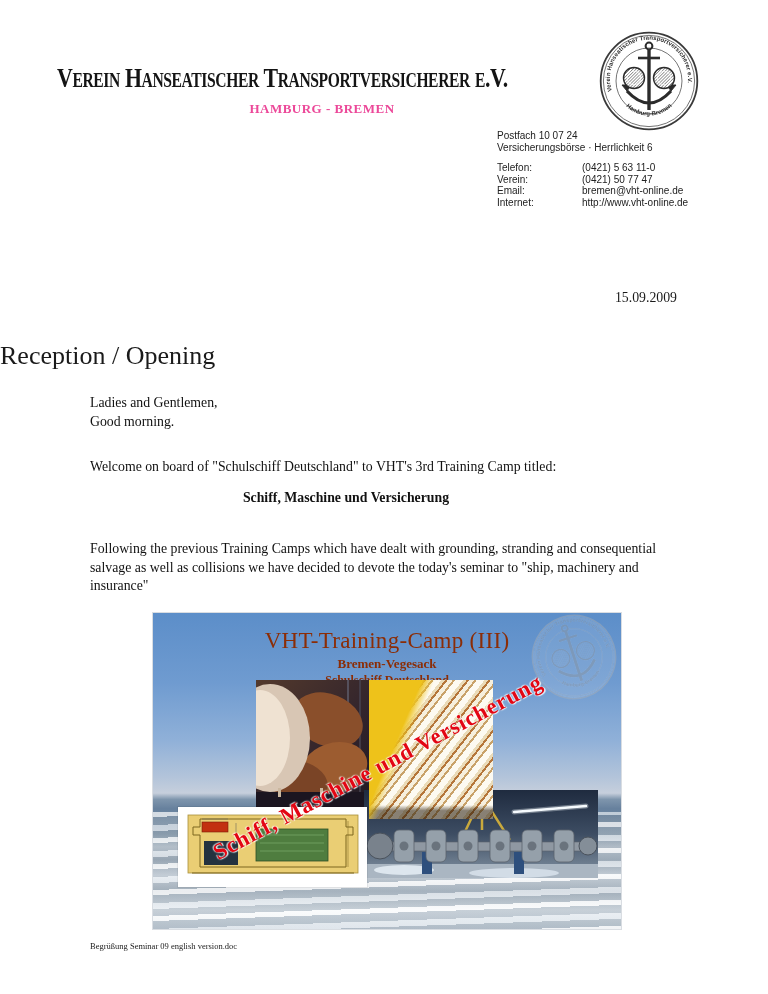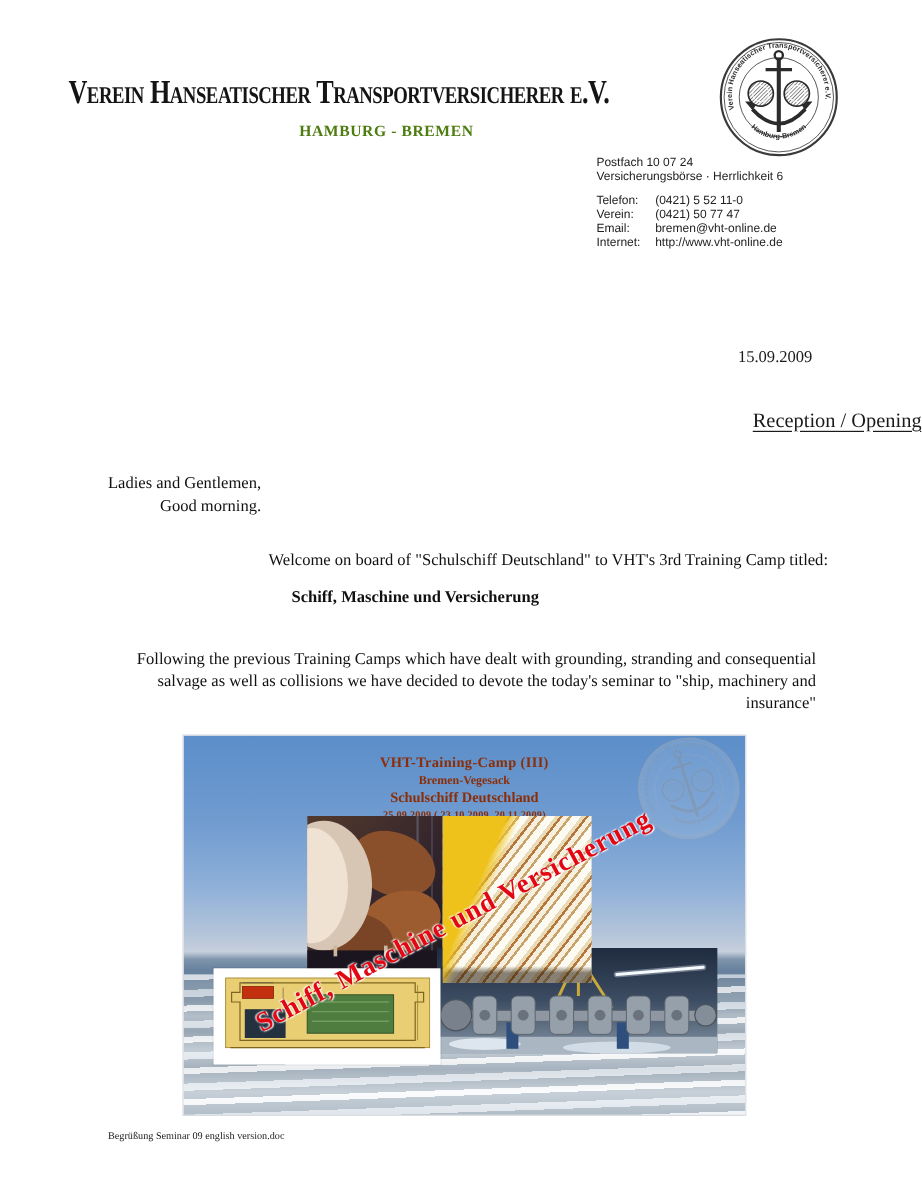--- a/index.html
+++ b/index.html
@@ -10,39 +10,39 @@
     font-family:"Liberation Serif", serif; color:#1a1a1a;
   }
   
   .org-name {
     position:absolute; left:57px; top:62px; white-space:nowrap;
     font-variant:small-caps; font-weight:700; font-size:28px; letter-spacing:-0.5px;
     transform:scaleX(.78); transform-origin:0 0; color:#141414;
   }
   .org-sub {
     position:absolute; left:322px; top:101px; transform:translateX(-50%);
-    font-weight:700; font-size:13px; letter-spacing:.5px; color:#4d7c0f; white-space:nowrap;
+    font-weight:700; font-size:13px; letter-spacing:.5px; color:#ec4899; white-space:nowrap;
   }
   .seal { position:absolute; left:599px; top:31px; width:100px; height:100px; }
   .addr {
     position:absolute; left:497px; top:130px; width:220px;
     font-family:"Liberation Sans", sans-serif; color:#222;
   }
   .addr .small { font-size:10px; line-height:12px; }
   .addr .big   { font-size:13.5px; line-height:15px; margin-bottom:8px; }
   .addr .contacts { margin-top:8px; }
-  .addr .crow { font-size:10px; line-height:11.5px; display:flex; }
+  .addr .crow { font-size:10px; line-height:11.5px; display:flex;gap:36px; }
   .addr .crow .lbl { width:49px; flex:none; }
   
   .date { position:absolute; right:91px; top:290px; font-size:13.8px; }
   .doc-title {
-    position:absolute; left:0; right:0; top:341px; text-align:right;
-    font-size:17px; text-decoration:underline; text-underline-offset:3px;
-  }
-  .body-text { font-size:13.8px; line-height:18.6px; color:#111;text-align:right; }
+    position:absolute; left:0; right:0; top:341px; text-align:left;
+    font-size:26px; text-underline-offset:3px;
+  }
+  .body-text { font-size:13.8px; line-height:18.6px; color:#111; }
   .salutation { position:absolute; left:90px; top:394px; }
   .intro      { position:absolute; left:90px; top:458px; width:600px; }
   .subject    { position:absolute; left:90px; top:489px; width:512px; text-align:center; font-weight:700; }
   .paragraph  { position:absolute; left:90px; top:540px; width:590px; }
   .footnote   { position:absolute; left:90px; top:941px; font-size:8.5px; color:#222; }
   
   .poster {
     position:absolute; left:152px; top:612px; width:470px; height:318px;
     border:1px solid #d9dde2; overflow:hidden;
     background:linear-gradient(180deg,
@@ -50,22 +50,22 @@
       #7e95ac 59%, #66809d 62%, #93a5b5 70%, #cdd5dc 74%, #a8b4bf 78%,
       #e9edf2 83%, #b7c1ca 88%, #eff3f6 94%, #ccd5dd 100%);
   }
   .surf {
     position:absolute; left:0; right:0; top:63%; bottom:0; z-index:1; opacity:.75;
     background:repeating-linear-gradient(178deg,
       rgba(255,255,255,.95) 0 5px, rgba(142,158,173,.55) 5px 13px,
       rgba(233,238,243,.9) 13px 19px, rgba(120,138,155,.45) 19px 26px);
   }
   .poster-title { position:absolute; left:0; right:0; top:15px; z-index:2; text-align:center; color:#8b2d06; }
-  .pt-1 { font-size:12px; font-weight:700; letter-spacing:.3px; }
-  .pt-2 { font-size:10px; font-weight:700; margin-top:2px; }
+  .pt-1 { font-size:23px; font-weight:400; letter-spacing:.3px; }
+  .pt-2 { font-size:13px; font-weight:700; margin-top:2px; }
   .pt-3 { font-size:12px; font-weight:700; margin-top:1px; }
   .pt-4 { font-size:8.5px; font-weight:700; margin-top:2px; letter-spacing:.2px; }
   .emboss { position:absolute; left:378px; top:1px; width:86px; height:86px; z-index:1;
             opacity:.45; filter:grayscale(60%) brightness(1.15); transform:rotate(-18deg); }
   .photo { position:absolute; overflow:hidden; }
   .ph-prop  { left:103px; top:67px;  width:113px; height:129px; z-index:2; }
   .ph-crank { left:211px; top:177px; width:234px; height:88px;  z-index:3; }
   .ph-books { left:216px; top:67px;  width:124px; height:139px; z-index:4;
     background:
       linear-gradient(113deg, #eec21a 0 29%, rgba(238,194,26,0) 36%),
@@ -121,21 +121,21 @@
       <textPath href="#sealBot1" startOffset="50%">Hamburg-Bremen</textPath>
     </text>
   </svg>
 
   <div class="addr">
     <div class="small">Postfach 10 07 24</div>
     <div class="small">Versicherungsbörse · Herrlichkeit 6</div>
     <div class="contacts">
       <div class="crow">
         <span class="lbl">Telefon:</span>
-        <span>(0421) 5 52 11-0</span>
+        <span>(0421) 5 63 11-0</span>
       </div>
       <div class="crow">
         <span class="lbl">Verein:</span>
         <span>(0421) 50 77 47</span>
       </div>
       <div class="crow">
         <span class="lbl">Email:</span>
         <span>bremen@vht-online.de</span>
       </div>
       <div class="crow">

